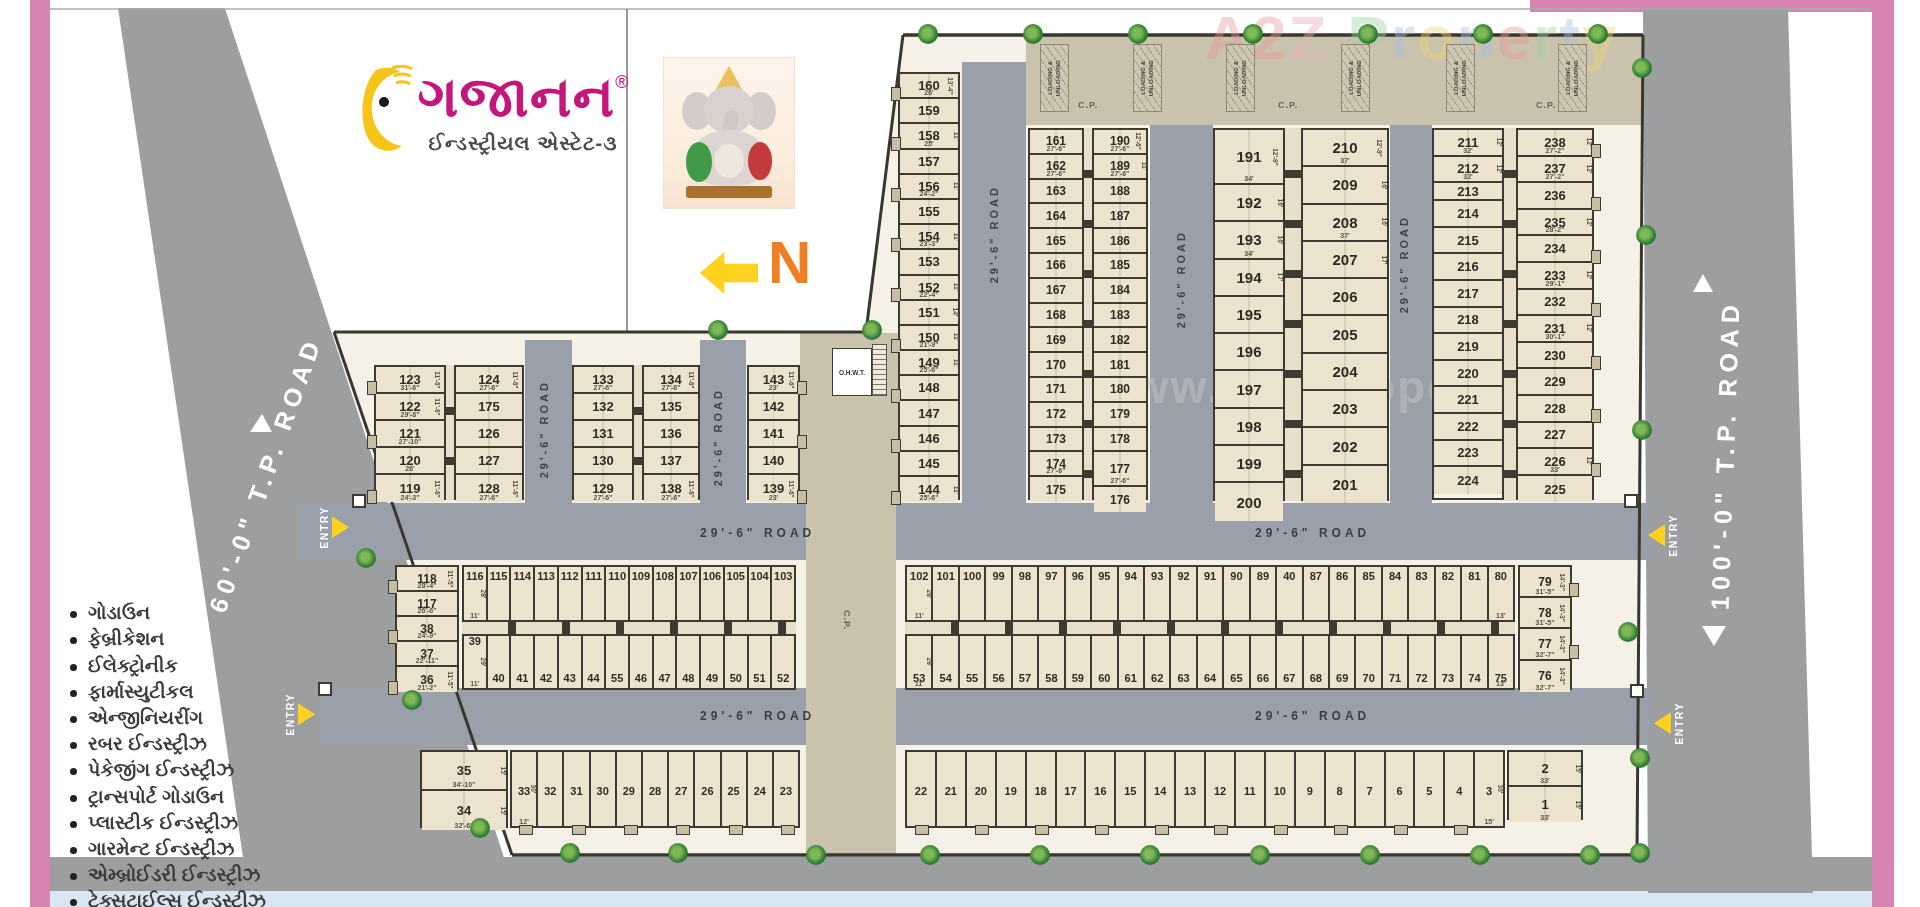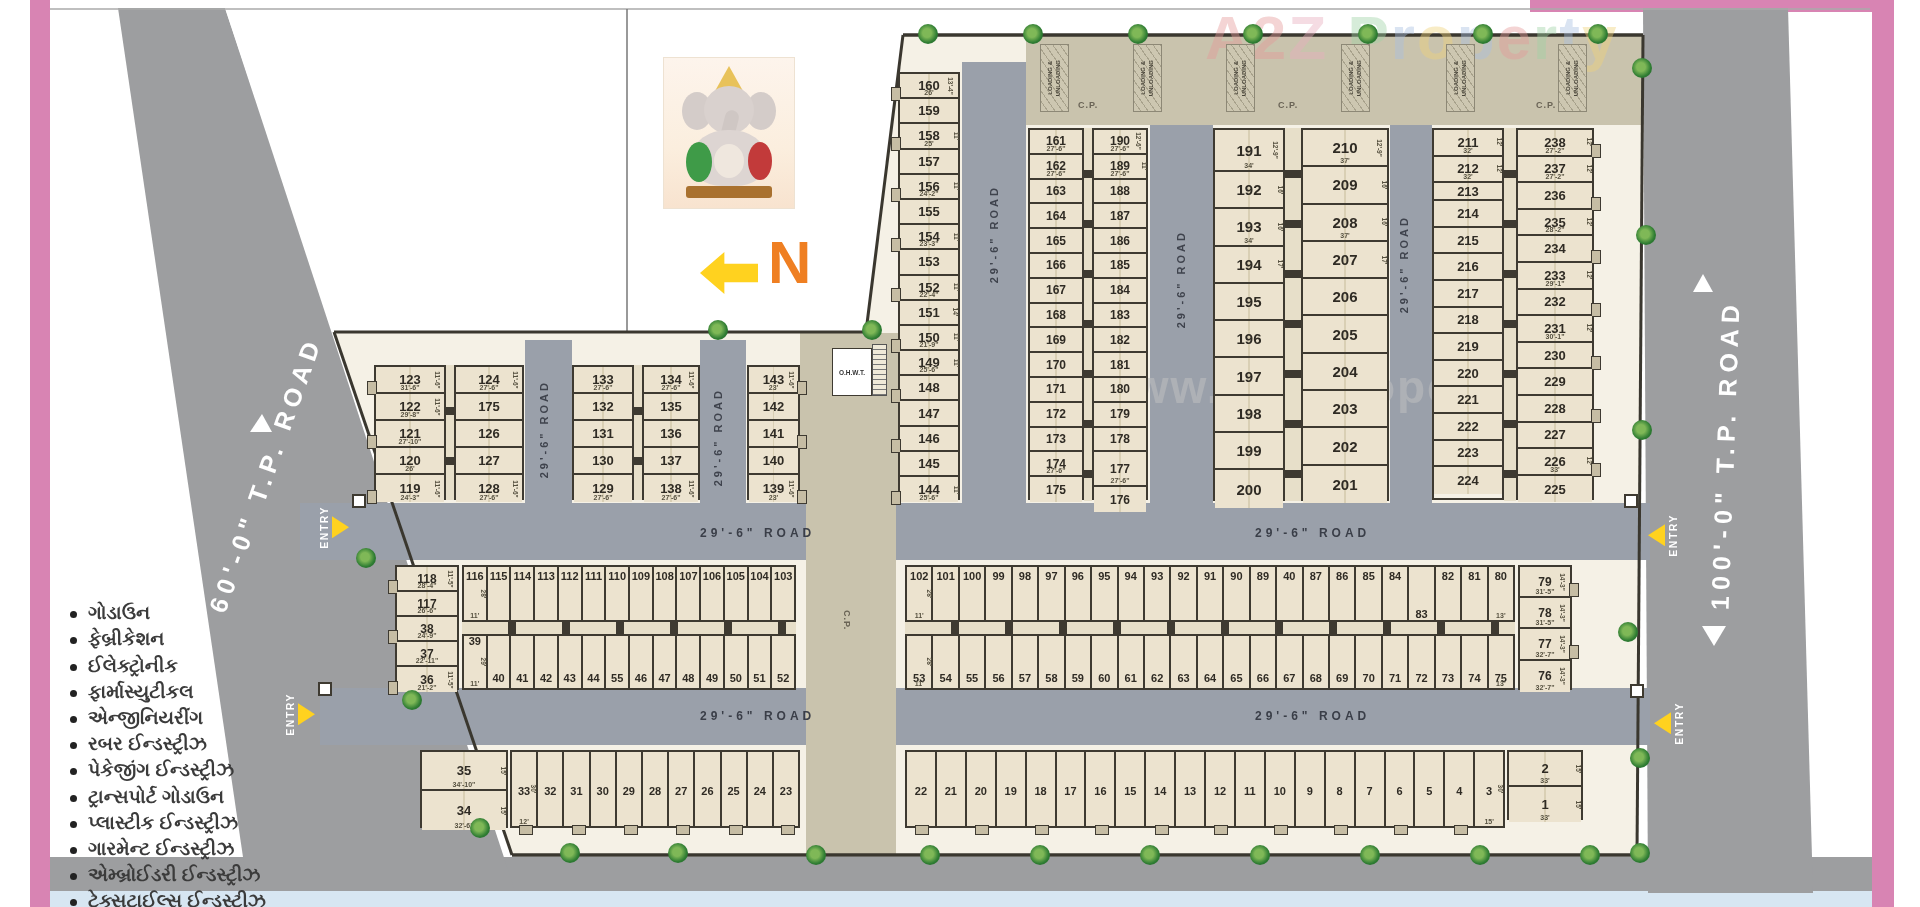--- a/index.html
+++ b/index.html
@@ -127,20 +127,33 @@
     <line x1="334" y1="332" x2="512" y2="855" stroke="#3a372f" stroke-width="3"></line>
     <polygon points="250,432 262,414 272,432" fill="#fff"></polygon>
     <polygon points="198,742 222,742 210,762" fill="#fff"></polygon>
     <polygon points="1693,292 1703,274 1713,292" fill="#fff"></polygon>
     <polygon points="1702,626 1726,626 1714,646" fill="#fff"></polygon>
   </svg>
 
   <div class="tplab" style="left:120px;top:460px;transform:rotate(-70.5deg);transform-origin:center;">60'-0" T.P. ROAD</div>
   <div class="tplab" style="left:1570px;top:440px;transform:rotate(-88deg);transform-origin:center;">100'-0" T.P. ROAD</div>
 
+  <div class="abs" style="left:345px;top:64px;width:300px;text-align:center;">
+    <div style="display:flex;align-items:flex-start;justify-content:center;gap:4px;">
+      <svg width="52" height="92" viewBox="0 0 52 92">
+        <path d="M14 6 C24 2 34 4 38 8 C20 12 8 28 10 48 C12 68 26 80 40 82 C30 90 14 88 7 76 C-4 58 -1 22 14 6 Z" fill="#f5c51a"></path>
+        <circle cx="22" cy="38" r="5" fill="#1a1a1a"></circle>
+        <path d="M30 4 C38 1 46 2 50 5 M32 12 C39 9 45 10 49 12 M34 19 C40 17 45 18 48 20" stroke="#f5c51a" stroke-width="3" fill="none"></path>
+      </svg>
+      <div>
+        <span class="logo-name">ગજાનન</span><span class="logo-reg">®</span>
+        <div class="logo-sub">ઈન્ડસ્ટ્રીયલ એસ્ટેટ-૩</div>
+      </div>
+    </div>
+  </div>
 
   <div class="ganesh">
     <i style="left:44px;top:8px;width:42px;height:30px;background:#e8c25a;clip-path:polygon(50% 0,90% 100%,10% 100%);"></i>
     <i style="left:18px;top:34px;width:30px;height:38px;background:#d4ccc9;border-radius:50%;"></i>
     <i style="left:82px;top:34px;width:30px;height:38px;background:#d4ccc9;border-radius:50%;"></i>
     <i style="left:40px;top:28px;width:50px;height:48px;background:#d9d1ce;border-radius:50%;"></i>
     <i style="left:58px;top:52px;width:14px;height:38px;background:#cfc7c4;border-radius:8px;transform:rotate(14deg);"></i>
     <i style="left:28px;top:72px;width:74px;height:56px;background:#ddd5d2;border-radius:48% 48% 40% 40%;"></i>
     <i style="left:22px;top:84px;width:26px;height:40px;background:#3f9b48;border-radius:50%;"></i>
     <i style="left:84px;top:84px;width:24px;height:38px;background:#c23a3a;border-radius:50%;"></i>
@@ -337,21 +350,21 @@
         </div>
         <div class="plot" style="height: 35px;">
           <span class="num" style="font-size: 12px;">177</span>
           <span class="dimw">27'-6"</span>
         </div>
         <div class="plot" style="height: 24.8px;">
           <span class="num" style="font-size: 12px;">176</span>
         </div>
       </div>
       <div class="block stack " style="left: 1213px; top: 128px; width: 72px; height: 373px;">
-        <div class="plot" style="height: 42px;">
+        <div class="plot" style="height: 55px;">
           <span class="num" style="font-size: 15px;">191</span>
           <span class="dimw">34'</span>
           <span class="dims">12'-9"</span>
         </div>
         <div class="plot" style="height: 37.3px;">
           <span class="num" style="font-size: 15px;">192</span>
           <span class="dims">16'</span>
         </div>
         <div class="plot" style="height: 37.3px;">
           <span class="num" style="font-size: 15px;">193</span>
@@ -799,21 +812,21 @@
         </div>
         <div class="plot" style="align-items: flex-start;">
           <span class="num" style="font-size: 11px; margin: 4px 0px 0px;">86</span>
         </div>
         <div class="plot" style="align-items: flex-start;">
           <span class="num" style="font-size: 11px; margin: 4px 0px 0px;">85</span>
         </div>
         <div class="plot" style="align-items: flex-start;">
           <span class="num" style="font-size: 11px; margin: 4px 0px 0px;">84</span>
         </div>
-        <div class="plot" style="align-items: flex-end;">
+        <div class="plot" style="align-items: flex-start;">
           <span class="num" style="font-size: 11px; margin: 4px 0px 0px;">83</span>
         </div>
         <div class="plot" style="align-items: flex-start;">
           <span class="num" style="font-size: 11px; margin: 4px 0px 0px;">82</span>
         </div>
         <div class="plot" style="align-items: flex-start;">
           <span class="num" style="font-size: 11px; margin: 4px 0px 0px;">81</span>
         </div>
         <div class="plot" style="align-items: flex-start;">
           <span class="num" style="font-size: 11px; margin: 4px 0px 0px;">80</span>

